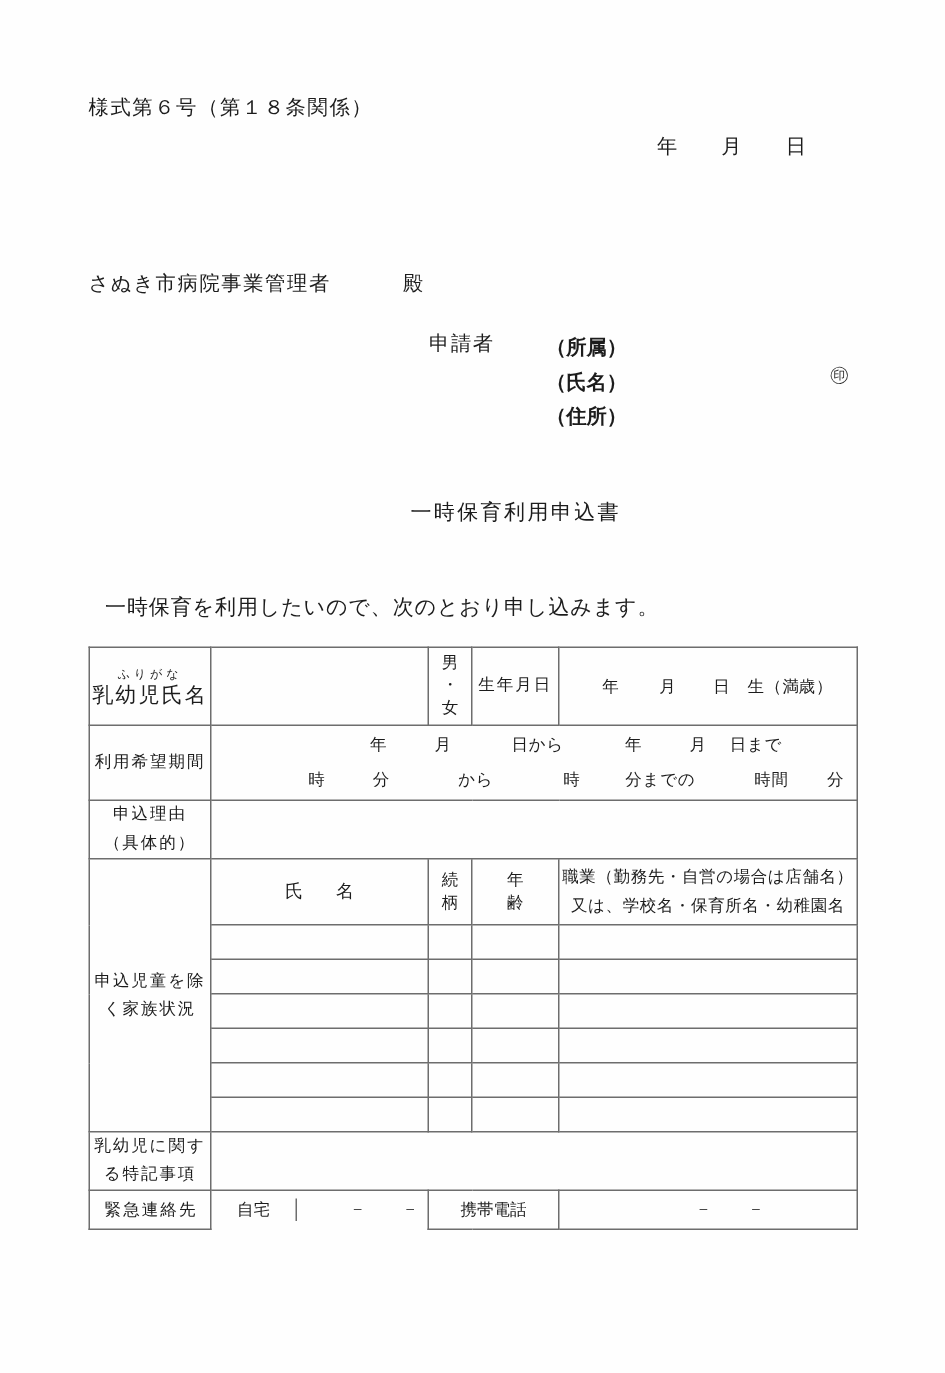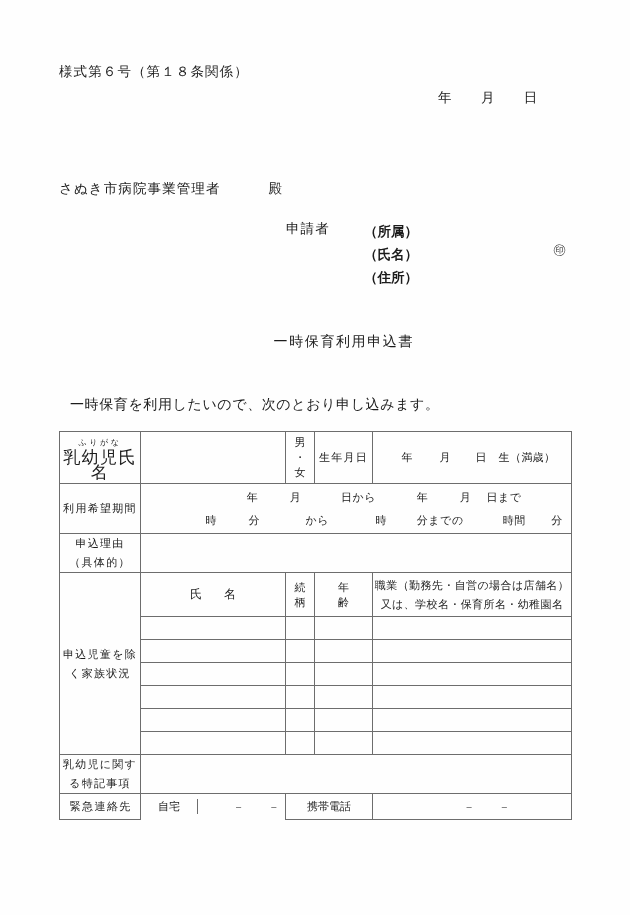--- a/index.html
+++ b/index.html
@@ -136,21 +136,21 @@
     line-height: 15px;
     letter-spacing: 0;
   }
   .furi {
     font-size: 8px;
     letter-spacing: 2.6px;
     line-height: 14px;
     display: block;
   }
   .name-lbl {
-    font-size: 17px;
+    font-size: 14px;
     letter-spacing: 1.4px;
     line-height: 15px;
     display: block;
   }
   .row-h1 { height: 52px; }
   .row-h2 { height: 50px; }
   .row-h3 { height: 39px; margin-top: 21px; }
   .row-fam-head { height: 44px; }
   .row-fam { height: 23px; }
   .row-note { height: 39px; }

